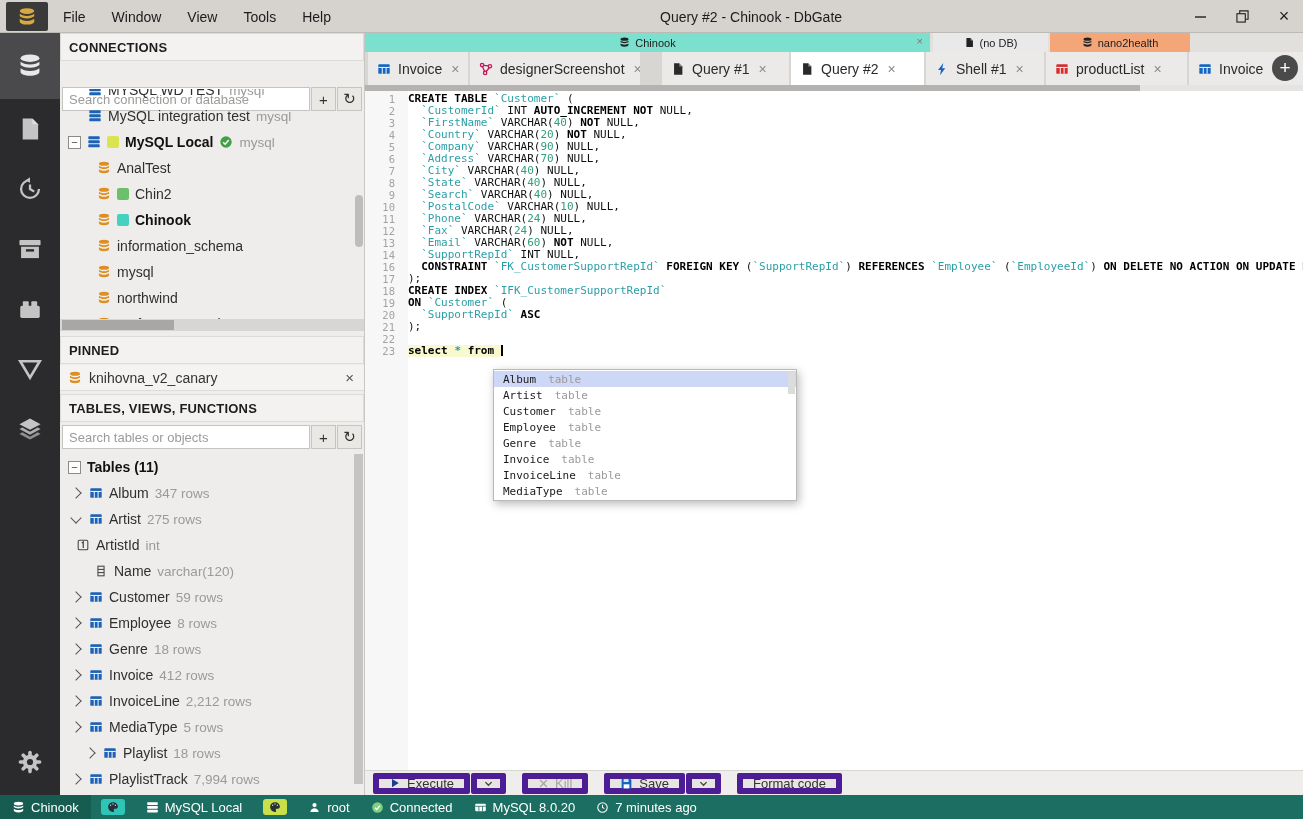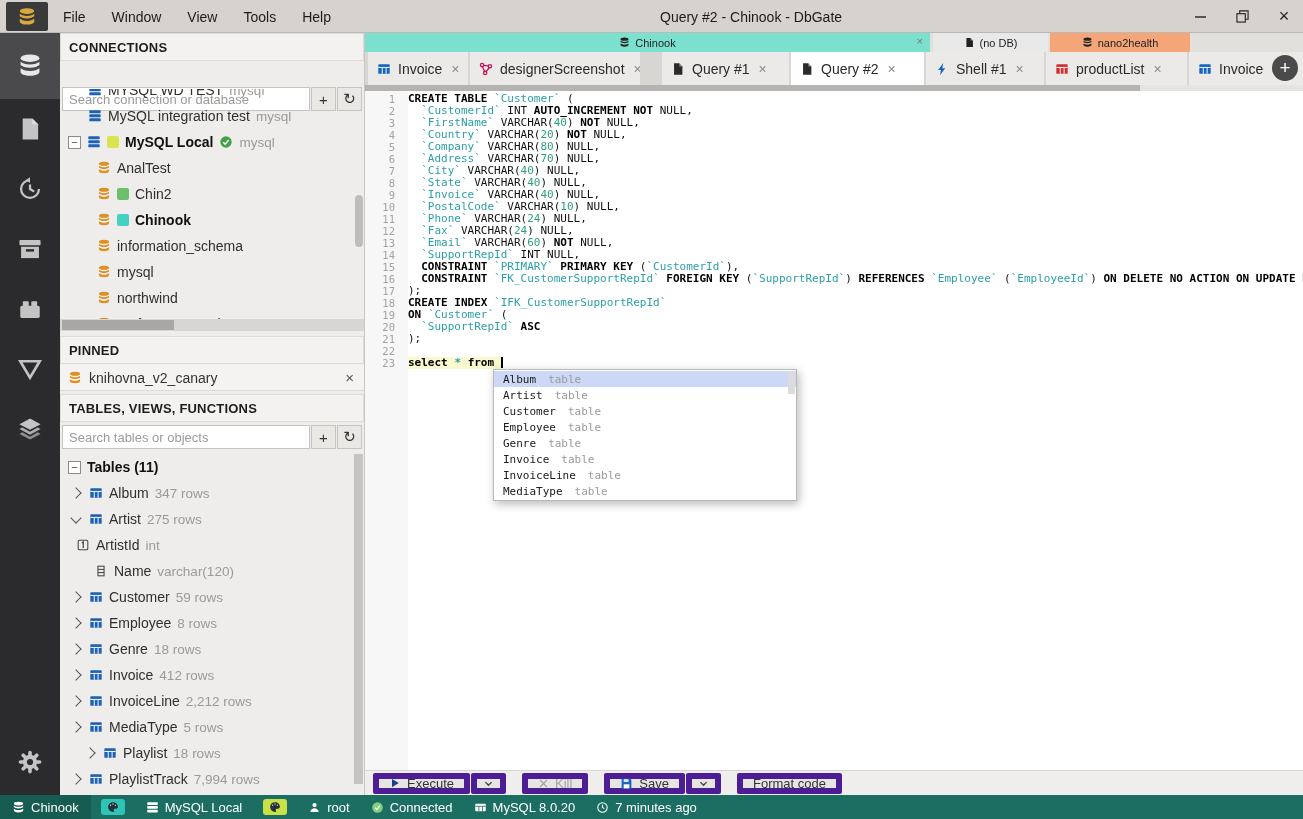--- a/index.html
+++ b/index.html
@@ -713,61 +713,57 @@
           <div class="cl">
             <span class="ln">3</span>
             <span class="lc"><span class="tk-p">  </span><span class="tk-id">`FirstName`</span><span class="tk-p"> VARCHAR(</span><span class="tk-num">40</span><span class="tk-p">) </span><span class="tk-k">NOT</span><span class="tk-p"> NULL,</span></span>
           </div>
           <div class="cl">
             <span class="ln">4</span>
             <span class="lc"><span class="tk-p">  </span><span class="tk-id">`Country`</span><span class="tk-p"> VARCHAR(</span><span class="tk-num">20</span><span class="tk-p">) </span><span class="tk-k">NOT</span><span class="tk-p"> NULL,</span></span>
           </div>
           <div class="cl">
             <span class="ln">5</span>
-            <span class="lc"><span class="tk-p">  </span><span class="tk-id">`Company`</span><span class="tk-p"> VARCHAR(</span><span class="tk-num">80</span><span class="tk-p">) NULL,</span></span>
+            <span class="lc"><span class="tk-p">  </span><span class="tk-id">`Company`</span><span class="tk-p"> VARCHAR(</span><span class="tk-num">90</span><span class="tk-p">) NULL,</span></span>
           </div>
           <div class="cl">
             <span class="ln">6</span>
             <span class="lc"><span class="tk-p">  </span><span class="tk-id">`Address`</span><span class="tk-p"> VARCHAR(</span><span class="tk-num">70</span><span class="tk-p">) NULL,</span></span>
           </div>
           <div class="cl">
             <span class="ln">7</span>
             <span class="lc"><span class="tk-p">  </span><span class="tk-id">`City`</span><span class="tk-p"> VARCHAR(</span><span class="tk-num">40</span><span class="tk-p">) NULL,</span></span>
           </div>
           <div class="cl">
             <span class="ln">8</span>
             <span class="lc"><span class="tk-p">  </span><span class="tk-id">`State`</span><span class="tk-p"> VARCHAR(</span><span class="tk-num">40</span><span class="tk-p">) NULL,</span></span>
           </div>
           <div class="cl">
             <span class="ln">9</span>
-            <span class="lc"><span class="tk-p">  </span><span class="tk-id">`Invoice`</span><span class="tk-p"> VARCHAR(</span><span class="tk-num">40</span><span class="tk-p">) NULL,</span></span>
+            <span class="lc"><span class="tk-p">  </span><span class="tk-id">`Search`</span><span class="tk-p"> VARCHAR(</span><span class="tk-num">40</span><span class="tk-p">) NULL,</span></span>
           </div>
           <div class="cl">
             <span class="ln">10</span>
             <span class="lc"><span class="tk-p">  </span><span class="tk-id">`PostalCode`</span><span class="tk-p"> VARCHAR(</span><span class="tk-num">10</span><span class="tk-p">) NULL,</span></span>
           </div>
           <div class="cl">
             <span class="ln">11</span>
             <span class="lc"><span class="tk-p">  </span><span class="tk-id">`Phone`</span><span class="tk-p"> VARCHAR(</span><span class="tk-num">24</span><span class="tk-p">) NULL,</span></span>
           </div>
           <div class="cl">
             <span class="ln">12</span>
             <span class="lc"><span class="tk-p">  </span><span class="tk-id">`Fax`</span><span class="tk-p"> VARCHAR(</span><span class="tk-num">24</span><span class="tk-p">) NULL,</span></span>
           </div>
           <div class="cl">
             <span class="ln">13</span>
             <span class="lc"><span class="tk-p">  </span><span class="tk-id">`Email`</span><span class="tk-p"> VARCHAR(</span><span class="tk-num">60</span><span class="tk-p">) </span><span class="tk-k">NOT</span><span class="tk-p"> NULL,</span></span>
           </div>
           <div class="cl">
             <span class="ln">14</span>
             <span class="lc"><span class="tk-p">  </span><span class="tk-id">`SupportRepId`</span><span class="tk-p"> INT NULL,</span></span>
-          </div>
-          <div class="cl">
-            <span class="ln">15</span>
-            <span class="lc"><span class="tk-p">  </span><span class="tk-k">CONSTRAINT</span><span class="tk-p"> </span><span class="tk-id">`PRIMARY`</span><span class="tk-p"> </span><span class="tk-k">PRIMARY KEY</span><span class="tk-p"> (</span><span class="tk-id">`CustomerId`</span><span class="tk-p">),</span></span>
           </div>
           <div class="cl">
             <span class="ln">16</span>
             <span class="lc"><span class="tk-p">  </span><span class="tk-k">CONSTRAINT</span><span class="tk-p"> </span><span class="tk-id">`FK_CustomerSupportRepId`</span><span class="tk-p"> </span><span class="tk-k">FOREIGN KEY</span><span class="tk-p"> (</span><span class="tk-id">`SupportRepId`</span><span class="tk-p">) </span><span class="tk-k">REFERENCES</span><span class="tk-p"> </span><span class="tk-id">`Employee`</span><span class="tk-p"> (</span><span class="tk-id">`EmployeeId`</span><span class="tk-p">) </span><span class="tk-k">ON DELETE NO ACTION ON UPDATE NO ACTION</span></span>
           </div>
           <div class="cl">
             <span class="ln">17</span>
             <span class="lc"><span class="tk-p">);</span></span>
           </div>
           <div class="cl">

